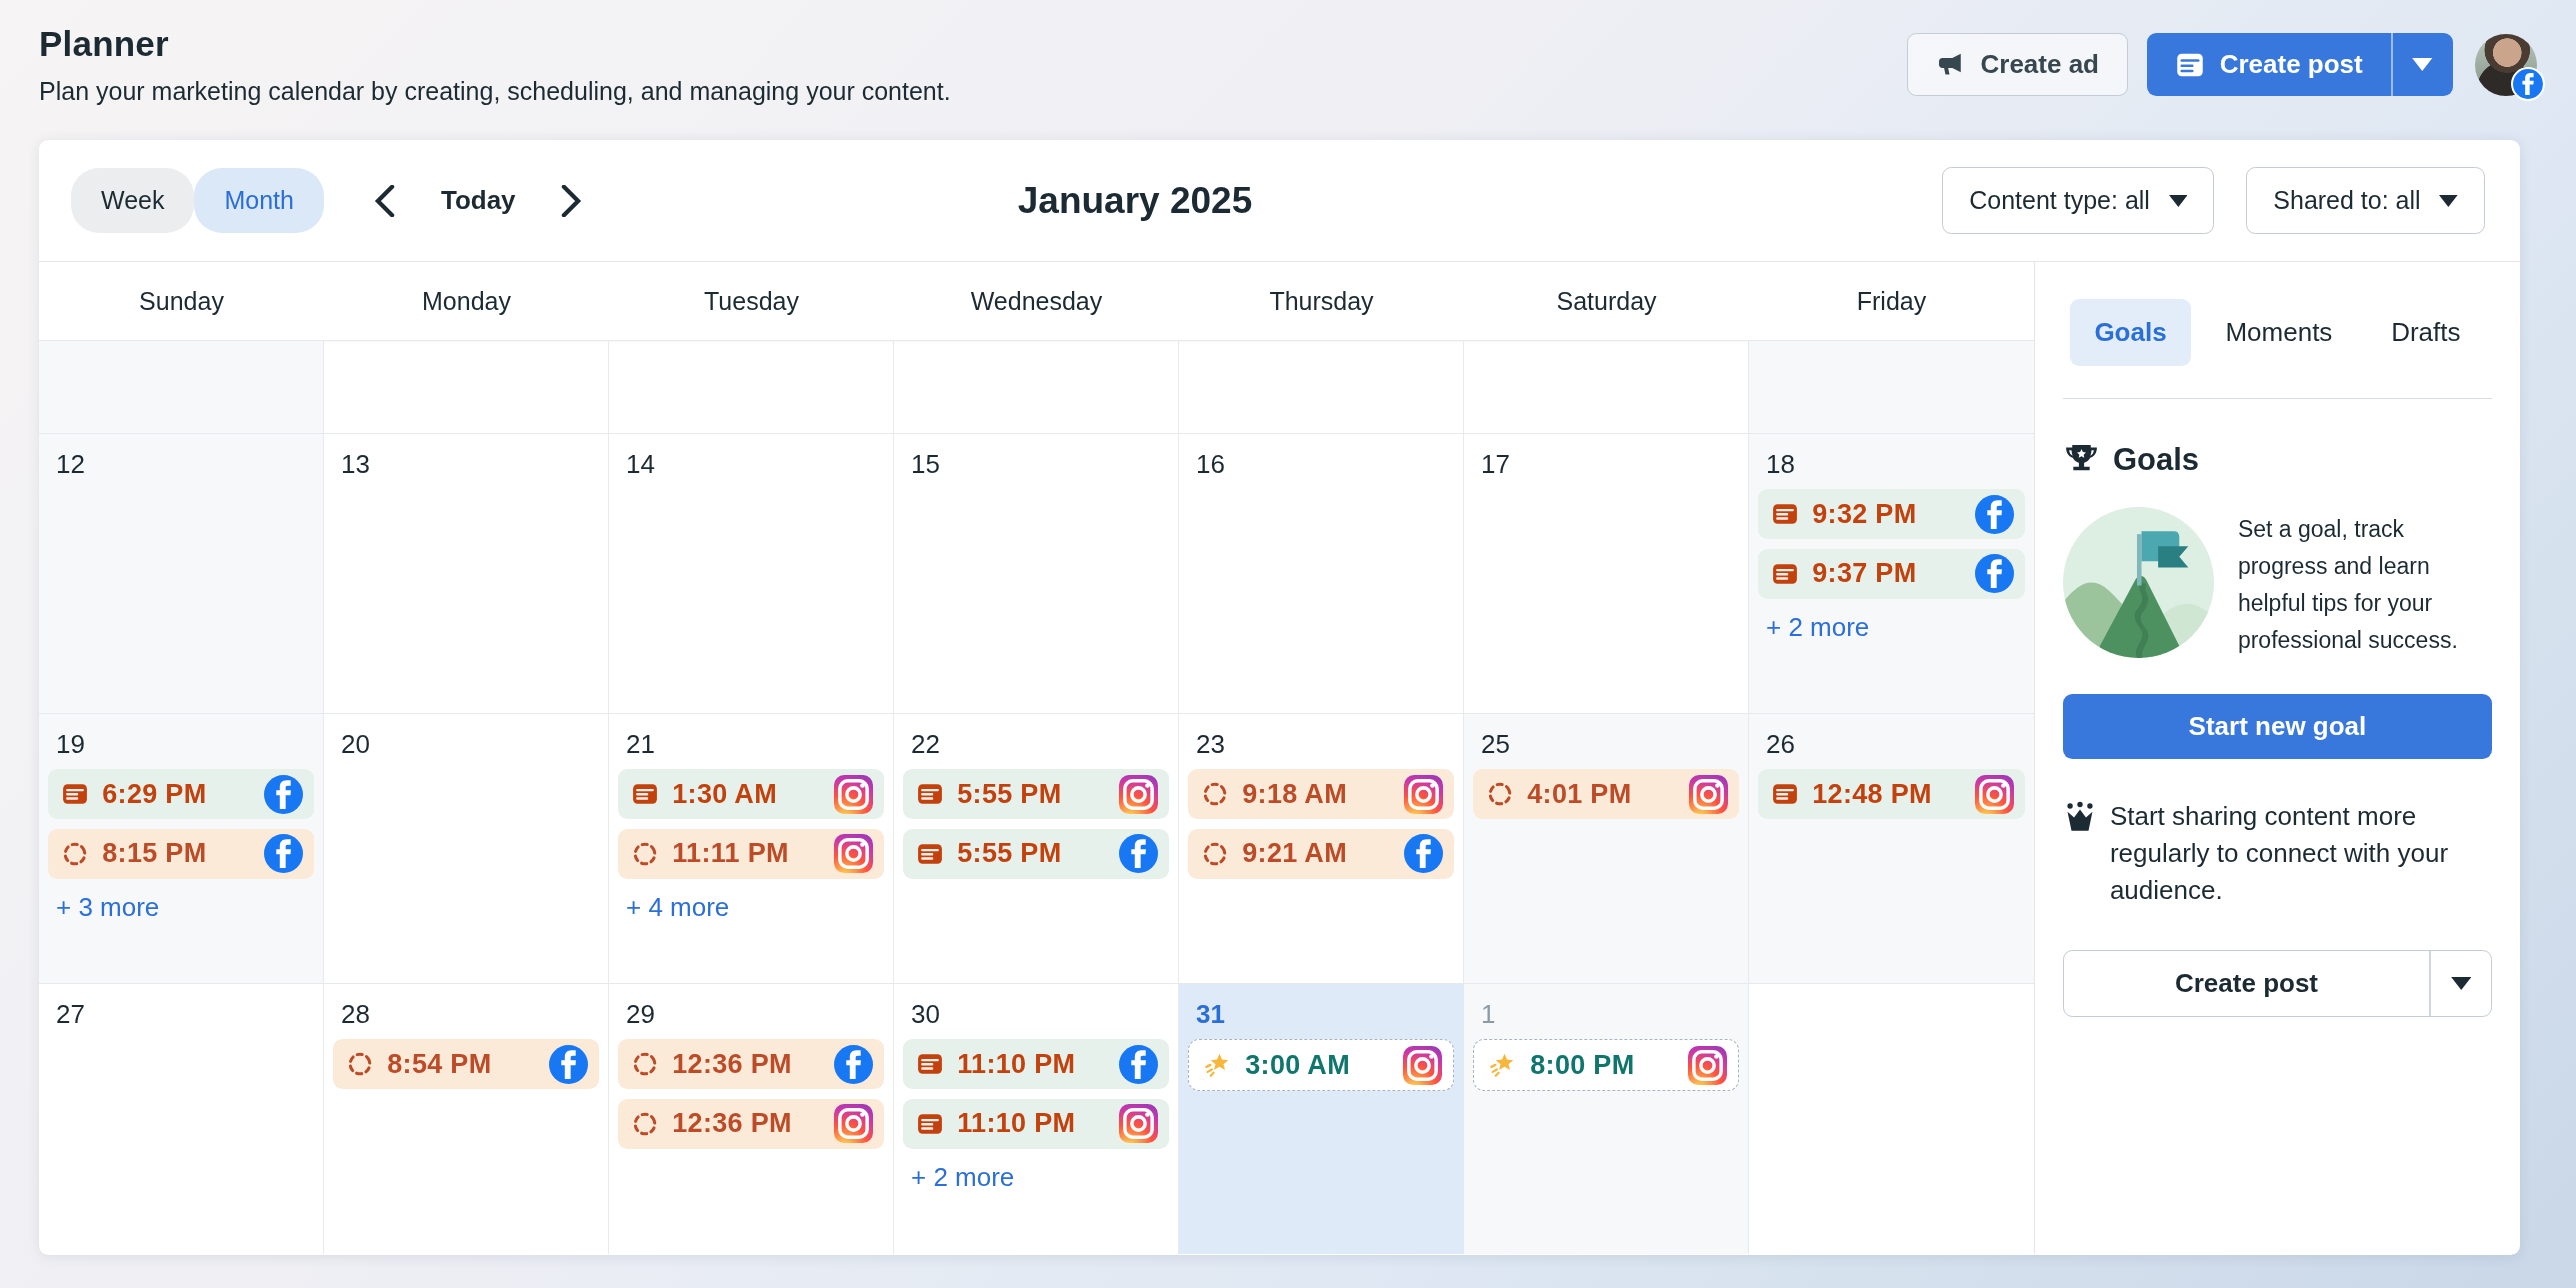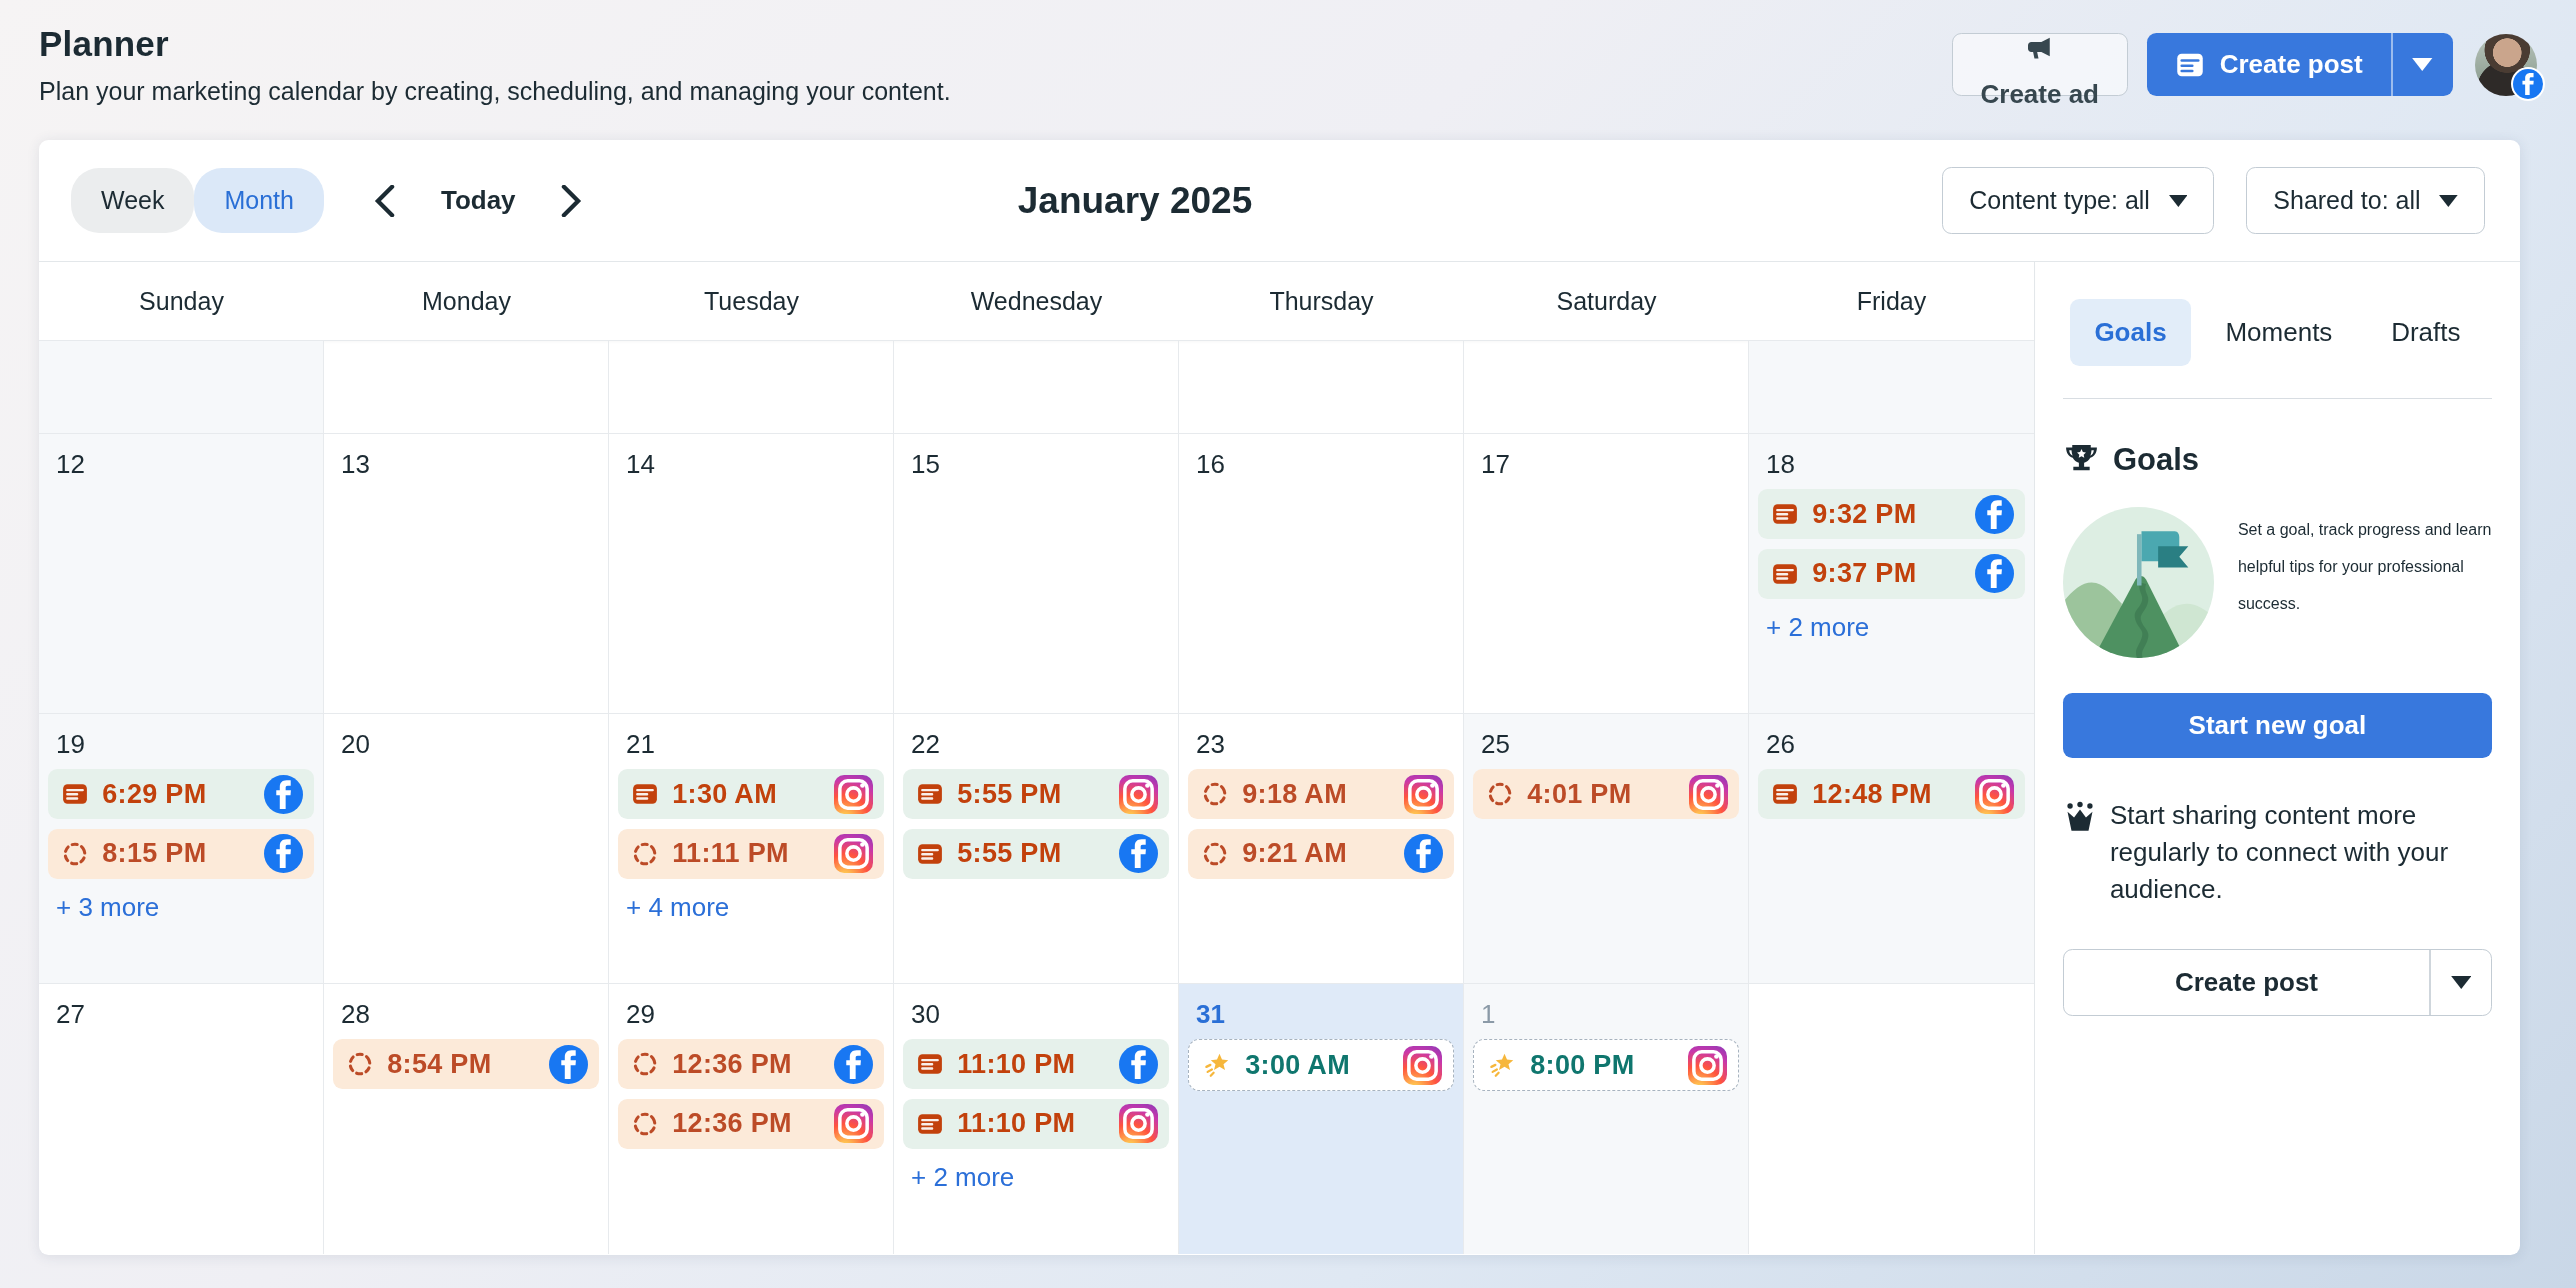--- a/index.html
+++ b/index.html
@@ -9,21 +9,21 @@
     color:#1c2b33;
     background:linear-gradient(135deg,#f6f4f4 0%,#efeff4 40%,#dfe8f3 68%,#c9d7e7 100%);
     position:relative;
   }
   svg{display:block}
   
   .page-header{position:absolute;left:39px;top:24px;right:39px;height:103px;}
   .page-title{font-size:35px;font-weight:800;letter-spacing:0.2px;}
   .page-subtitle{font-size:25px;margin-top:13px;}
   .header-actions{position:absolute;right:0;top:9.3px;display:flex;align-items:center;gap:18.7px;}
-  .btn{display:flex;align-items:center;justify-content:flex-start;border-radius:9.3px;cursor:pointer;box-sizing:border-box;flex-direction:column;}
+  .btn{display:flex;align-items:center;justify-content:flex-start;border-radius:9.3px;cursor:pointer;box-sizing:border-box;}
   .btn-outline{height:63px;padding:0 28px;background:rgba(255,255,255,.55);border:1.9px solid #c3ccd4;font-size:26px;font-weight:600;color:#37474f;gap:15px;}
   .btn-primary-split{height:63px;background:#3878dd;color:#fff;display:flex;align-items:stretch;border-radius:9.3px;overflow:hidden;}
   .btn-primary-main{display:flex;align-items:center;gap:15px;padding:0 28px;font-size:26px;font-weight:600;}
   .btn-primary-sep{width:1.9px;background:rgba(255,255,255,.5);margin:0;}
   .btn-primary-caret{width:60px;display:flex;align-items:center;justify-content:center;}
   .avatar-wrap{position:relative;width:62px;height:62px;margin-left:3.7px;}
   .avatar{width:62px;height:62px;border-radius:50%;
     background:
       radial-gradient(circle at 52% 30%,#caa58c 0 26%,transparent 27%),
       radial-gradient(circle at 52% 26%,#4a3c33 0 40%,transparent 41%),
@@ -73,21 +73,21 @@
   .more-link{font-size:26px;color:#2b6fd8;margin:13px 0 0 17px;cursor:pointer;}
   
   .sidebar{flex:1;padding:0 28px;box-sizing:border-box;}
   .side-tabs{margin-top:37px;display:flex;align-items:center;justify-content:space-between;padding:0 7.5px;}
   .side-tab{font-size:26px;padding:0 24px;height:67px;display:flex;align-items:center;border-radius:9.3px;cursor:pointer;}
   .side-tab.active{background:#e2edf9;color:#2a6fd6;font-weight:700;}
   .side-hr{height:0.9px;background:#d8dde2;margin-top:32px;border:none;}
   .goals-heading{margin-top:43px;display:flex;align-items:center;gap:13px;font-size:31px;font-weight:800;}
   .goal-row{margin-top:28px;display:flex;gap:24px;align-items:flex-start;}
   .goal-illustration{flex:0 0 auto;}
-  .goal-text{font-size:16px;line-height:37px;padding-top:3.7px;}
+  .goal-text{font-size:23px;line-height:37px;padding-top:3.7px;}
   .btn-start-goal{margin-top:35px;width:100%;height:65px;background:#3878dd;color:#fff;font-size:26px;font-weight:700;border:none;border-radius:9.3px;display:flex;align-items:center;justify-content:center;cursor:pointer;}
   .sharing-row{margin-top:39px;display:flex;gap:13px;align-items:flex-start;font-size:26px;line-height:37px;}
   .sharing-row .icon-col{padding-top:3.7px;flex:0 0 auto;}
   .btn-split-outline{margin-top:41px;height:65px;border:1.9px solid #c3ccd4;border-radius:9.3px;display:flex;align-items:stretch;overflow:hidden;background:#fff;cursor:pointer;}
   .split-main{flex:1;display:flex;align-items:center;justify-content:center;font-size:26px;font-weight:700;}
   .split-sep{width:1.9px;background:#cfd6dc;}
   .split-caret{width:60px;display:flex;align-items:center;justify-content:center;}
 </style>
 </head>
 <body>

